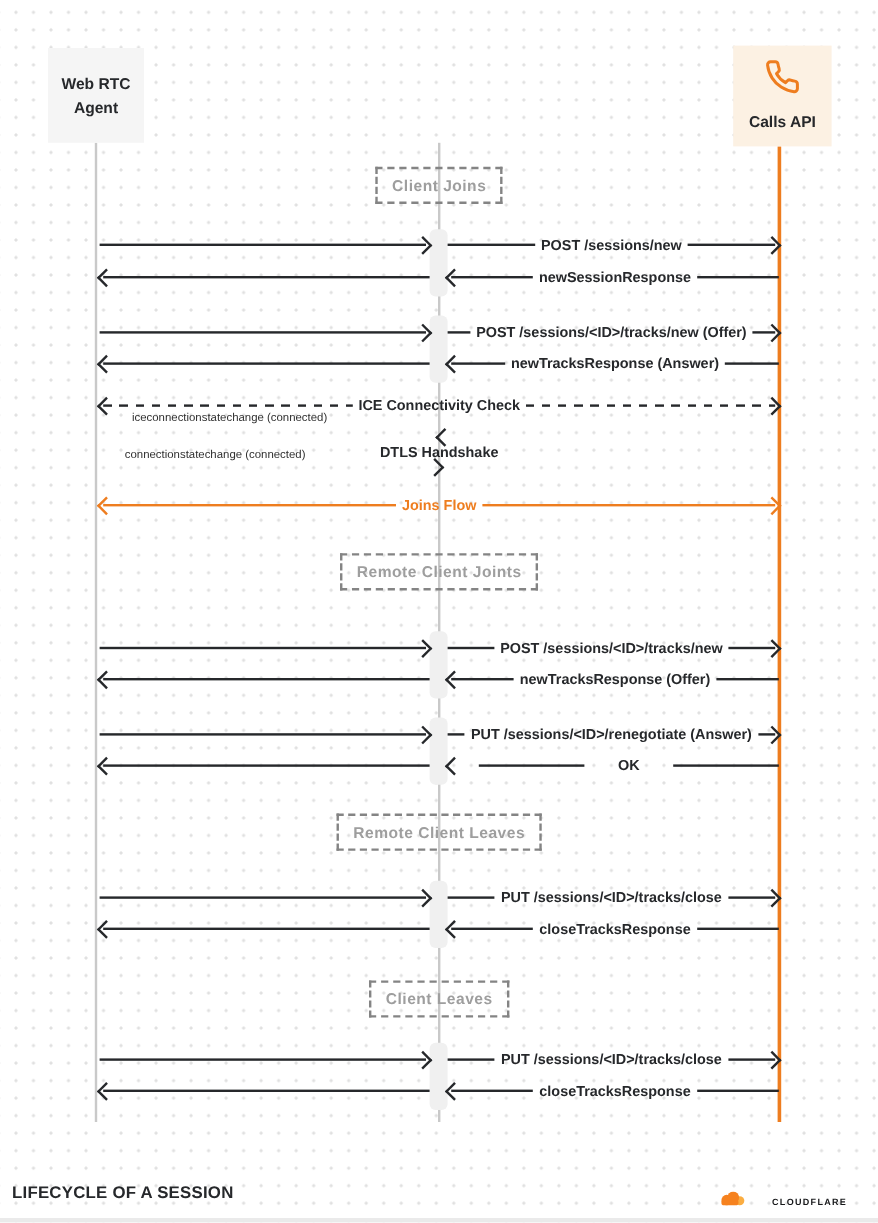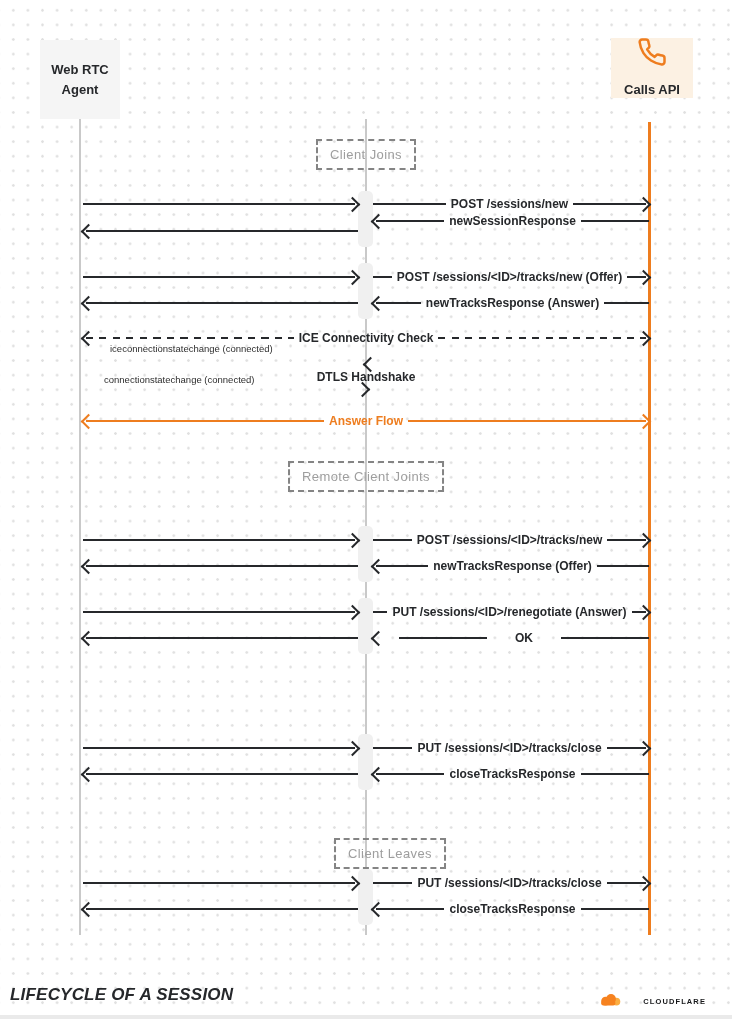--- a/index.html
+++ b/index.html
@@ -26,24 +26,24 @@
   .ah{flex:none;width:9px;height:9px;border-top:2.4px solid #26282b;border-right:2.4px solid #26282b;}
   .ah.r{transform:rotate(45deg);margin-left:-8px;}
   .ah.l{transform:rotate(-135deg);margin-right:-8px;}
   .mlbl{flex:none;font-weight:700;font-size:12px;color:#26282b;padding:0 5px;white-space:nowrap;}
   .row.orange .ln{border-color:#ee7d1f;}
   .row.orange .ah{border-color:#ee7d1f;}
   .row.orange .mlbl{color:#ee7d1f;}
   .sub{position:absolute;font-size:9.5px;color:#2e2e2e;white-space:nowrap;}
   .phase{
     position:absolute;left:366px;transform:translateX(-50%);
-    border:2px dashed #848484;color:#9e9e9e;font-weight:400;font-size:13px;
+    border:2px dashed #848484;color:#9e9e9e;font-weight:700;font-size:13px;
     padding:6px 12px;white-space:nowrap;letter-spacing:.4px;background:transparent;
   }
-  .title{position:absolute;left:10px;top:985px;font-size:17px;font-weight:700;color:#26282b;letter-spacing:.2px;font-style:italic;}
+  .title{position:absolute;left:10px;top:985px;font-size:14px;font-weight:700;color:#26282b;letter-spacing:.2px;}
   .logo{position:absolute;right:26px;top:992px;display:flex;align-items:center;gap:20px;}
   .logo .word{font-size:7.5px;font-weight:700;letter-spacing:1.1px;color:#17181a;}
   .edge{position:absolute;left:0;bottom:0;width:100%;height:4px;background:#eaeaea;}
 </style>
 </head>
 <body>
 
 <div class="canvas">
 
   <div class="lifeline" style="left:79px;top:119px;height:816px;"></div>
@@ -54,48 +54,49 @@
   <div class="bar" style="top:263px;"></div>
   <div class="bar" style="top:526px;"></div>
   <div class="bar" style="top:598px;"></div>
   <div class="bar" style="top:734px;"></div>
   <div class="bar" style="top:869px;"></div>
 
   <div class="actor" style="left:40px;top:40px;width:80px;height:79px;">
     <span>Web RTC</span>
     <span>Agent</span>
   </div>
-  <div class="actor calls" style="left:611px;top:38px;width:82px;height:60px;">
+  <div class="actor calls" style="left:611px;top:38px;width:82px;height:84px;">
     <span class="phone">
       <svg width="30" height="30" viewBox="0 0 24 24" fill="none" stroke="#ee7d1f" stroke-width="2" stroke-linecap="round" stroke-linejoin="round">
         <path d="M22 16.92v3a2 2 0 0 1-2.18 2 19.79 19.79 0 0 1-8.63-3.07 19.5 19.5 0 0 1-6-6 19.79 19.79 0 0 1-3.07-8.67A2 2 0 0 1 4.11 2h3a2 2 0 0 1 2 1.72 12.84 12.84 0 0 0 .7 2.81 2 2 0 0 1-.45 2.11L8.09 9.91a16 16 0 0 0 6 6l1.27-1.27a2 2 0 0 1 2.11-.45 12.84 12.84 0 0 0 2.81.7A2 2 0 0 1 22 16.92z"></path>
       </svg>
     </span>
     <span>Calls API</span>
   </div>
 
   <div class="phase" style="top:139px;">Client Joins</div>
   <div class="phase" style="top:461px;">Remote Client Joints</div>
-  <div class="phase" style="top:838px;margin-left:24px;">Client Leaves</div>
+  <div class="phase" style="top:678px;">Remote Client Leaves</div>
+  <div class="phase" style="top:817px;">Client Leaves</div>
 
   <div class="row" style="left:83px;top:194px;width:275px;">
     <span class="ln"></span>
       <span class="ah r"></span>
   </div>
   <div class="row" style="left:373px;top:194px;width:276px;">
     <span class="ln"></span>
     <span class="mlbl">POST /sessions/new</span>
     <span class="ln"></span>
       <span class="ah r"></span>
   </div>
   <div class="row" style="left:83px;top:221px;width:275px;">
     <span class="ah l"></span>
       <span class="ln"></span>
   </div>
-  <div class="row" style="left:373px;top:211px;width:276px;">
+  <div class="row" style="left:373px;top:221px;width:276px;">
     <span class="ah l"></span>
       <span class="ln"></span>
     <span class="mlbl">newSessionResponse</span>
     <span class="ln"></span>
   </div>
 
   <div class="row" style="left:83px;top:267px;width:275px;">
     <span class="ln"></span>
       <span class="ah r"></span>
   </div>
@@ -130,21 +131,21 @@
       <span class="dashln"></span>
     <span class="mlbl">DTLS Handshake</span>
     <span class="dashln"></span>
       <span class="ah r"></span>
   </div>
   <div class="sub" style="left:104px;top:374px;">connectionstatechange (connected)</div>
 
   <div class="row orange" style="left:83px;top:411px;width:566px;">
     <span class="ah l"></span>
       <span class="ln"></span>
-    <span class="mlbl">Answer Flow</span>
+    <span class="mlbl">Joins Flow</span>
     <span class="ln"></span>
       <span class="ah r"></span>
   </div>
 
   <div class="row" style="left:83px;top:530px;width:275px;">
     <span class="ln"></span>
       <span class="ah r"></span>
   </div>
   <div class="row" style="left:373px;top:530px;width:276px;">
     <span class="ln"></span>

